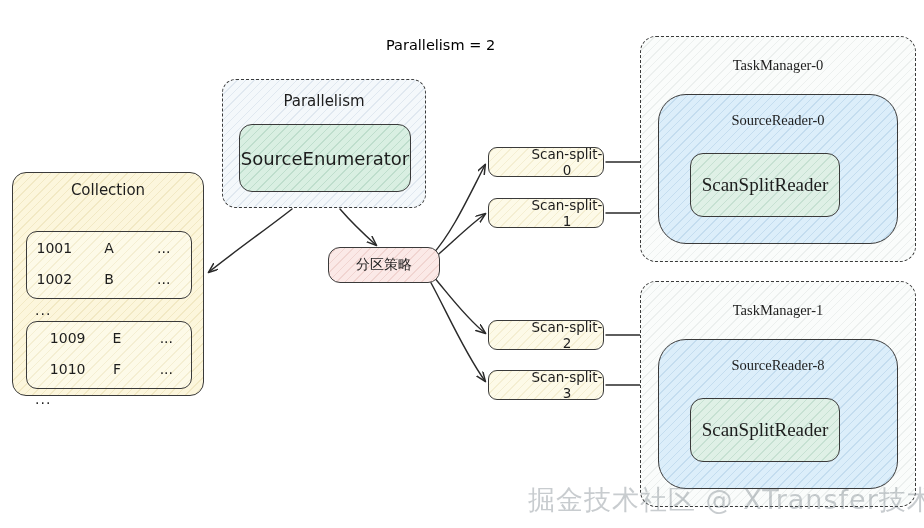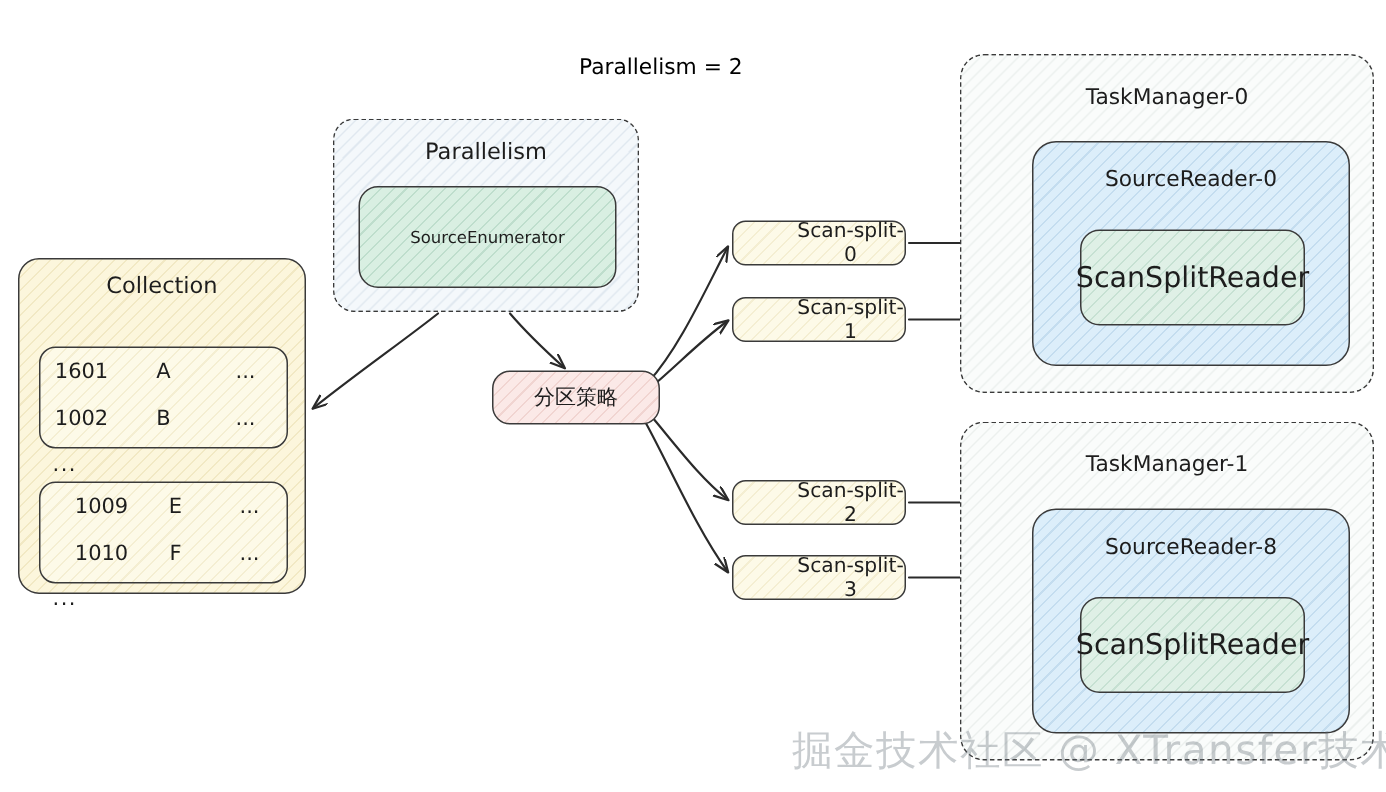--- a/index.html
+++ b/index.html
@@ -152,46 +152,47 @@
   #jobmanager {
     left: 222px; top: 79px; width: 204px; height: 129px;
     border-radius: 14px; display: block;
   }
   #jobmanager-title {
     position: absolute; left: 0; right: 0; top: 12px;
     text-align: center; font-size: 15px;
   }
   #source-enumerator {
     position: absolute; left: 16px; top: 44px; width: 172px; height: 68px;
-    border-radius: 13px; font-size: 11px;
+    border-radius: 13px; font-size: 18px;
   }
 
   #partition-strategy {
     left: 328px; top: 247px; width: 112px; height: 36px;
     border-radius: 12px; font-size: 14px;
   }
 
   .scan-split {
     width: 116px; height: 30px; border-radius: 9px; font-size: 13.5px; padding-left: 42px;
   }
   #scan-split-0 { left: 488px; top: 147px; }
   #scan-split-1 { left: 488px; top: 198px; }
   #scan-split-2 { left: 488px; top: 320px; }
   #scan-split-3 { left: 488px; top: 370px; }
 
-  .taskmanager { border-radius: 16px; display: block; }
+  .taskmanager { border-radius: 16px; display: block; font-family: Liberation Serif, serif; }
   #taskmanager-0 { left: 640px; top: 36px; width: 276px; height: 226px; }
   #taskmanager-1 { left: 640px; top: 281px; width: 276px; height: 226px; }
   .tm-title {
     position: absolute; left: 0; right: 0; top: 20px;
     text-align: center; font-size: 14.5px;
   }
   .source-reader {
-    position: absolute; left: 47px; top: 57px; width: 210px; height: 148px;
-    border-radius: 16px;
+    position: absolute; left: 17px; top: 57px; width: 210px; height: 148px;
+    border-radius: 28px;
+    padding-left: 28px;
   }
   .sr-title {
     position: absolute; left: 0; right: 0; top: 17px;
     text-align: center; font-size: 14.5px;
   }
   .scan-split-reader {
     position: absolute; left: 31px; top: 58px; width: 148px; height: 62px;
     border-radius: 13px;
     display: flex; align-items: center; justify-content: center;
     font-size: 19px;
@@ -239,21 +240,21 @@
       <path d="M606,335 L667,335"></path>
       <path d="M606,385 L667,385"></path>
     </g>
   </svg>
 
   <div class="node hatch-yellow solid-border" id="collection">
     <div id="collection-title">Collection</div>
 
     <div class="coll-group hatch-yellow-light" style="top:58px;height:68px;">
       <div class="coll-row">
-        <span>1601</span>
+        <span>1001</span>
         <span>A</span>
         <span>...</span>
       </div>
       <div class="coll-row">
         <span>1002</span>
         <span>B</span>
         <span>...</span>
       </div>
     </div>
 

